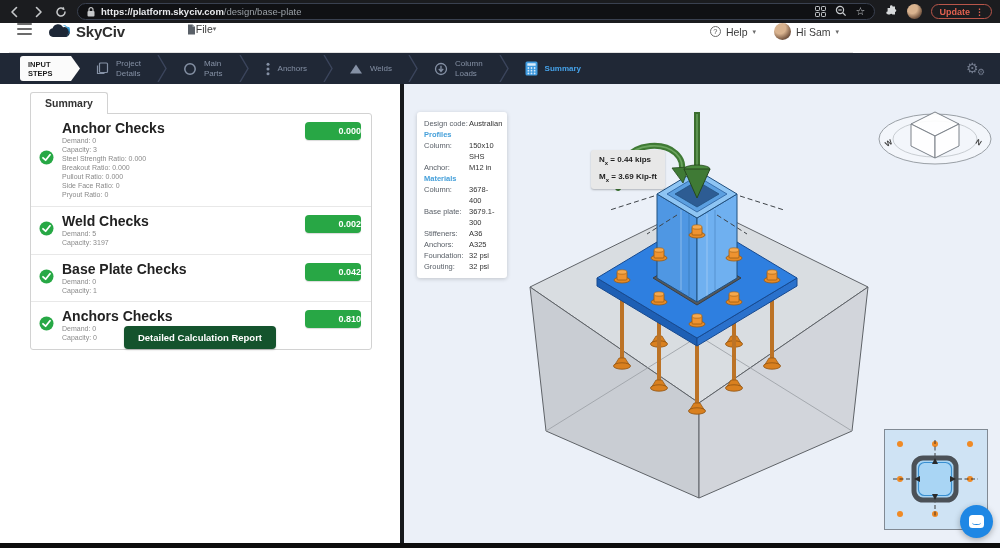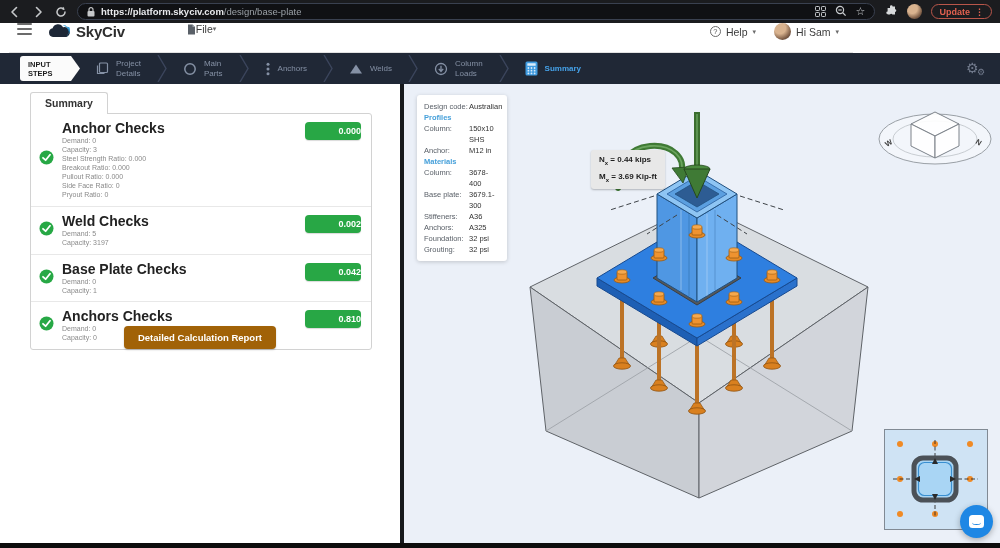--- a/index.html
+++ b/index.html
@@ -47,29 +47,29 @@
   .sum-tab { position:absolute; left:30px; top:8px; height:22px; padding:0 14px; line-height:21px; background:#fff; border:1px solid #d2d2d2; border-bottom:none; border-radius:3px 3px 0 0; font-size:10.5px; font-weight:bold; color:#333; z-index:2; }
   .sum-card { position:absolute; left:30px; right:28px; top:29px; background:#fff; border:1px solid #d2d2d2; border-radius:0 3px 3px 3px; }
   .check-row { display:flex; gap:8px; padding:6px 10px 6px 8px; border-bottom:1px solid #e8e8e8; }
   .check-row:last-child { border-bottom:none; }
   .check-ic { align-self:center; flex:0 0 auto; }
   .check-body { flex:1; }
   .check-title { font-size:14px; font-weight:bold; color:#222; margin-bottom:1px; }
   .check-line { font-size:7px; color:#8a8a8a; line-height:1.28; }
   .ratio-badge { align-self:flex-start; margin-top:2px; background:#28a745; color:#fff; font-size:9px; font-weight:bold; width:56px; text-align:right; padding:4px 0; border-radius:4px; box-shadow:0 1px 1px rgba(0,0,0,.15); }
   .report-wrap { position:absolute; left:0; right:0; top:242px; text-align:center; }
-  .report-btn { display:inline-block; background:#a16207; color:#fff; font-size:9.5px; font-weight:bold; padding:6px 14px; border-radius:4px; border:none; box-shadow:0 1px 2px rgba(0,0,0,.2); }
+  .report-btn { display:inline-block; background:#14532d; color:#fff; font-size:9.5px; font-weight:bold; padding:6px 14px; border-radius:4px; border:none; box-shadow:0 1px 2px rgba(0,0,0,.2); }
 
   .divider { position:absolute; top:84px; bottom:0; left:400px; width:4px; background:#17191d; z-index:20; }
 
   
   .right { position:absolute; top:84px; left:404px; right:0; bottom:5px; background:#ebf0f8; overflow:hidden; }
   .scene { position:absolute; inset:0; }
 
-  .info-card { position:absolute; left:13px; top:11px; width:90px; background:#fff; border-radius:3px; box-shadow:0 1px 4px rgba(0,0,0,.18); padding:6px 7px; z-index:5; }
+  .info-card { position:absolute; left:13px; top:28px; width:90px; background:#fff; border-radius:3px; box-shadow:0 1px 4px rgba(0,0,0,.18); padding:6px 7px; z-index:5; }
   .info-row { display:grid; grid-template-columns:45px 1fr; font-size:7.5px; line-height:11px; }
   .info-label { color:#5a6068; }
   .info-value { color:#333; }
   .info-header { font-size:7.5px; line-height:11px; color:#46a0da; font-weight:bold; }
 
   .annot { position:absolute; left:187px; top:66px; background:#e8e8e8; border-radius:3px; padding:3px 8px; box-shadow:0 1px 2px rgba(0,0,0,.25); z-index:5; }
   .annot div { font-size:8px; font-weight:bold; color:#1d1d1d; line-height:13px; white-space:nowrap; }
   .annot sub { font-size:6px; }
 
   .gizmo { position:absolute; left:471px; top:21px; z-index:5; }

